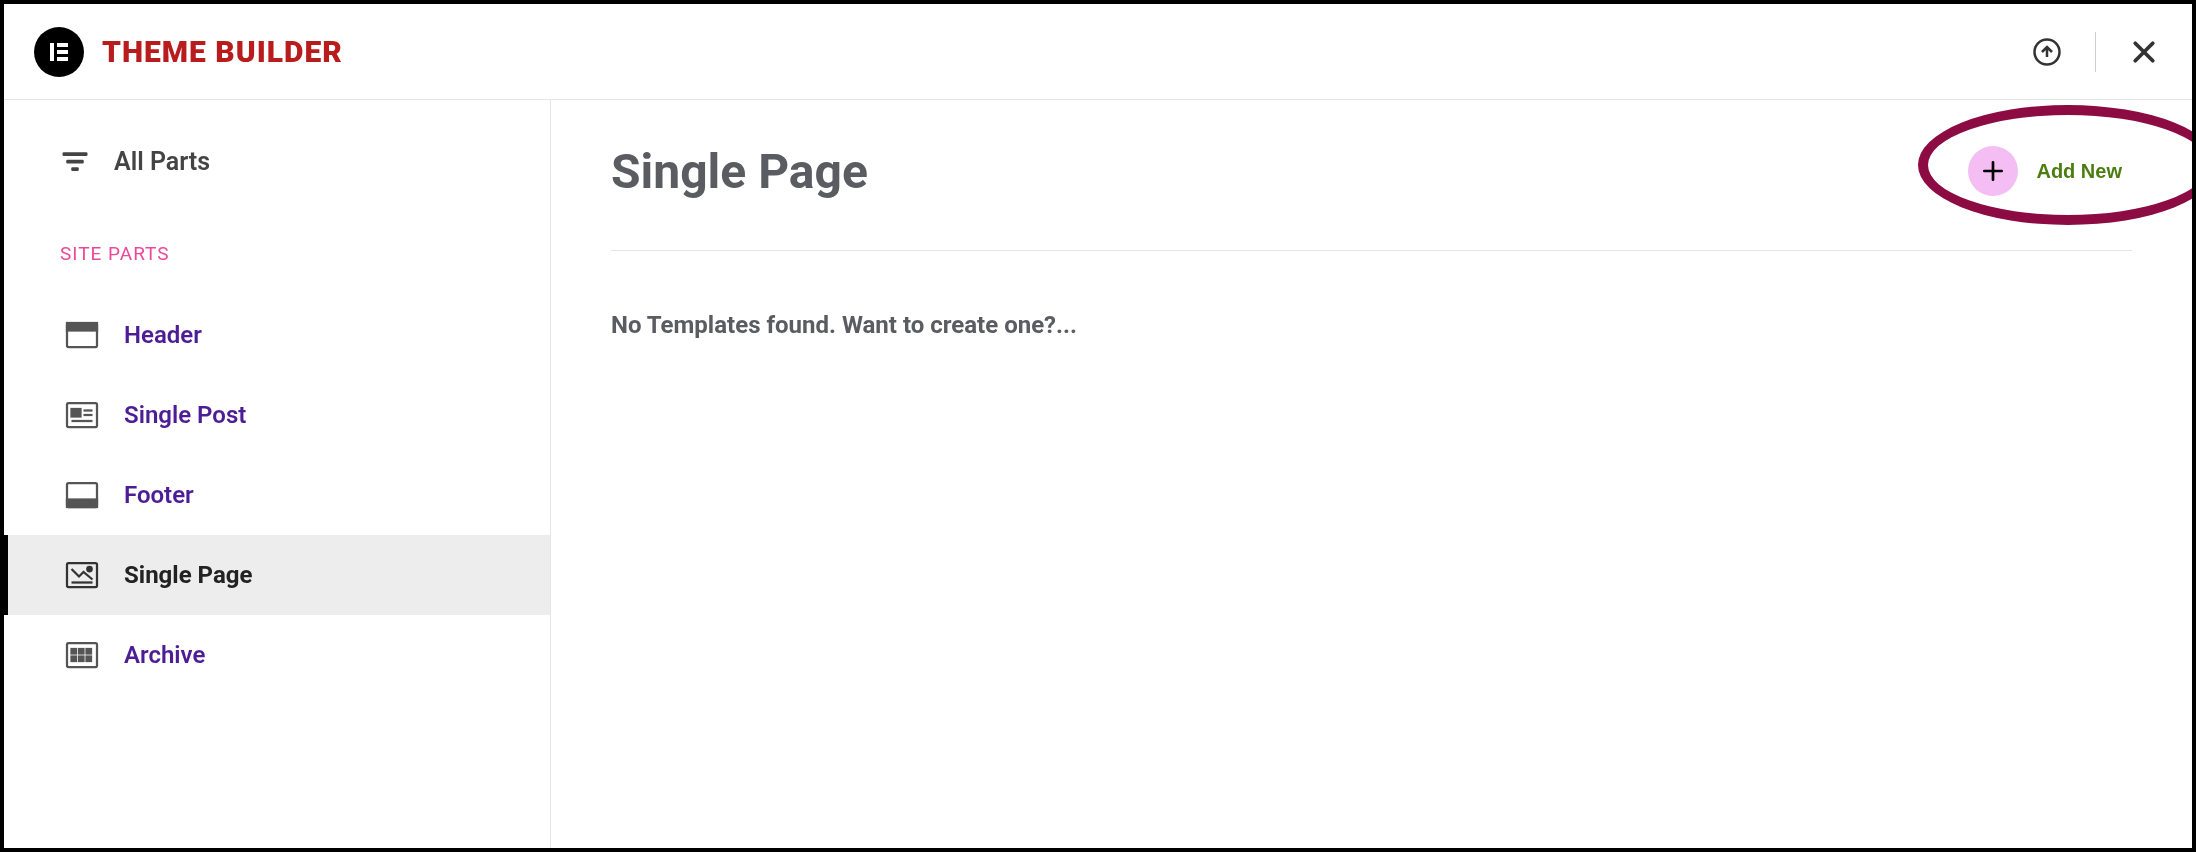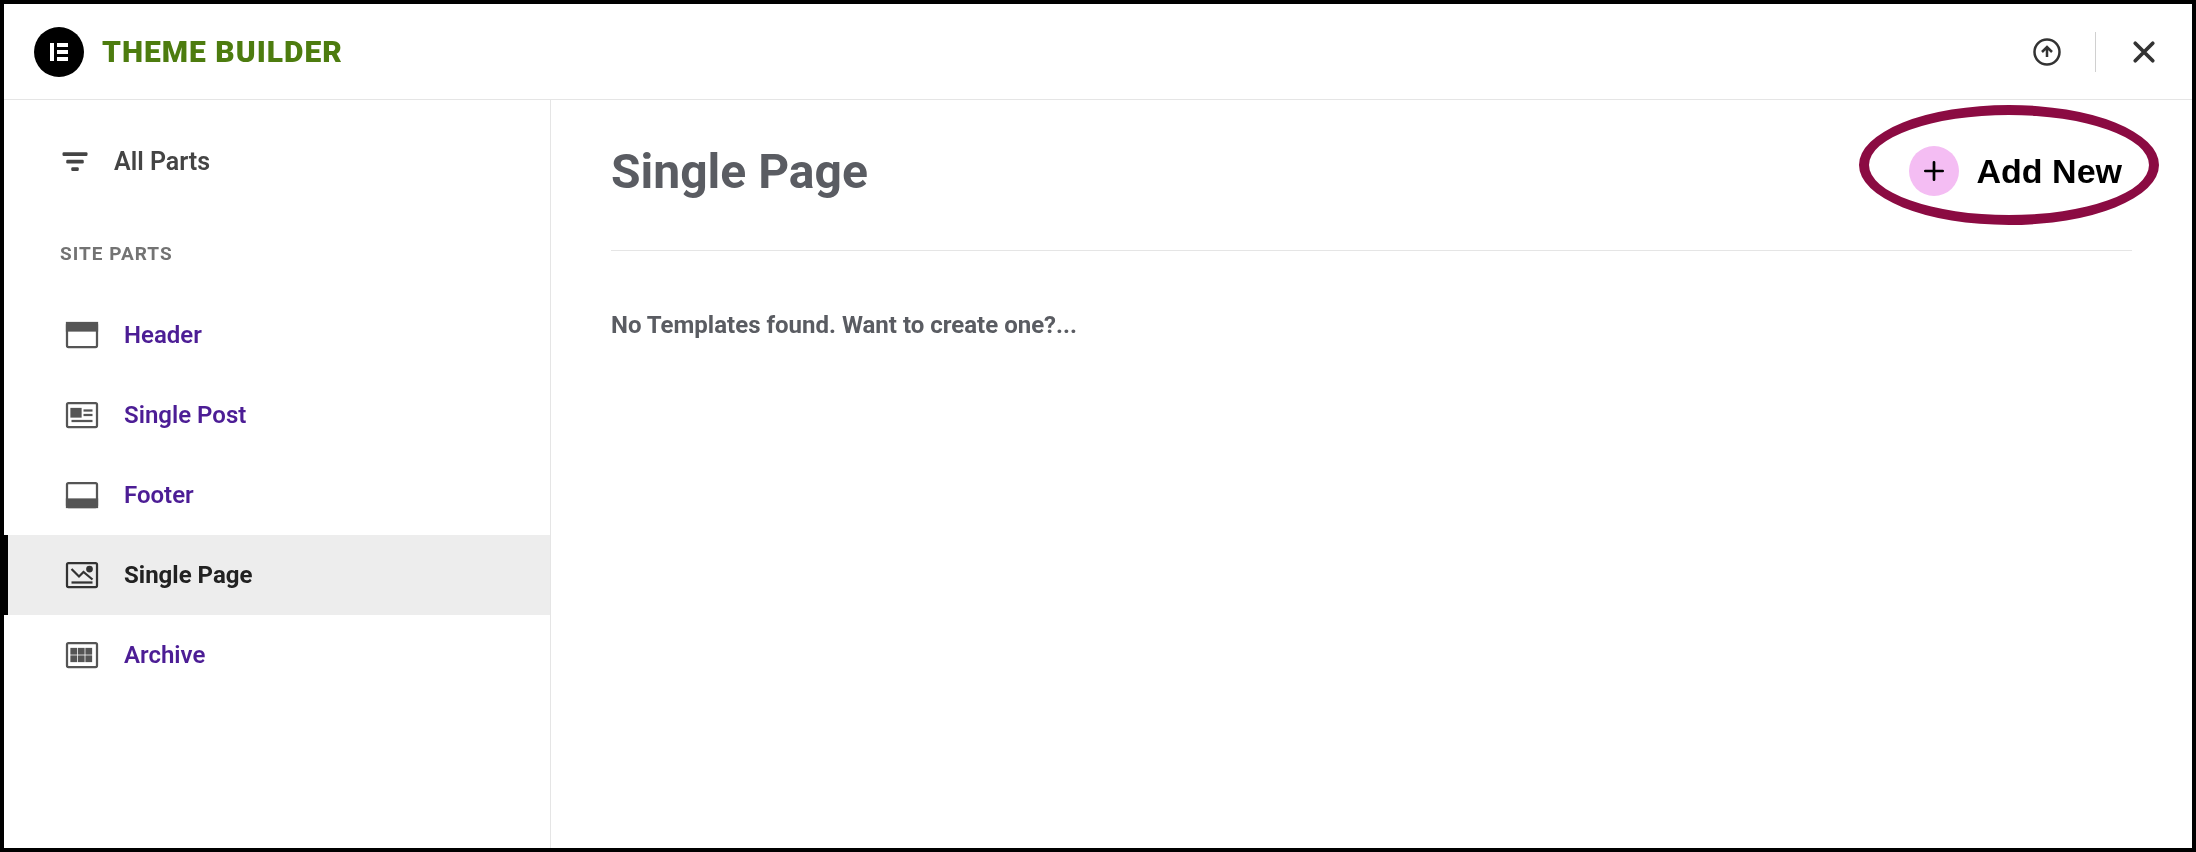--- a/index.html
+++ b/index.html
@@ -38,21 +38,21 @@
       align-items: center;
       justify-content: center;
       font-weight: bold;
       font-size: 26px;
       font-family: Arial, sans-serif;
     }
     .header-title {
       font-size: 30px;
       font-weight: 900;
       letter-spacing: 1px;
-      color: #4d7c0f;
+      color: #b91c1c;
     }
     .header-right {
       display: flex;
       align-items: center;
       gap: 30px;
     }
     .icon-btn {
       width: 36px;
       height: 36px;
       display: flex;
@@ -83,23 +83,23 @@
       padding: 16px 56px;
       cursor: pointer;
     }
     .sidebar-top-label {
       font-size: 25px;
       font-weight: 600;
       color: #444;
     }
     .site-parts-heading {
       font-size: 19px;
-      font-weight: 700;
+      font-weight: 400;
       letter-spacing: 1px;
-      color: #737373;
+      color: #ec4899;
       padding: 50px 56px 30px 56px;
     }
     .site-part-item {
       display: flex;
       align-items: center;
       gap: 24px;
       padding: 22px 56px;
       cursor: pointer;
       border-left: 4px solid transparent;
     }
@@ -166,23 +166,23 @@
     .plus-circle {
       width: 50px;
       height: 50px;
       border-radius: 50%;
       background: #f4bdf3;
       display: flex;
       align-items: center;
       justify-content: center;
     }
     .add-new-label {
-      font-size: 34px;
+      font-size: 20px;
       font-weight: 600;
-      color: #000000;
+      color: #4d7c0f;
       text-align: right;
     }
     .empty-state {
       font-size: 24px;
       font-weight: 700;
       color: #5a5c62;
       padding-top: 60px;
     }
     .filter-icon-svg {
       width: 30px;

